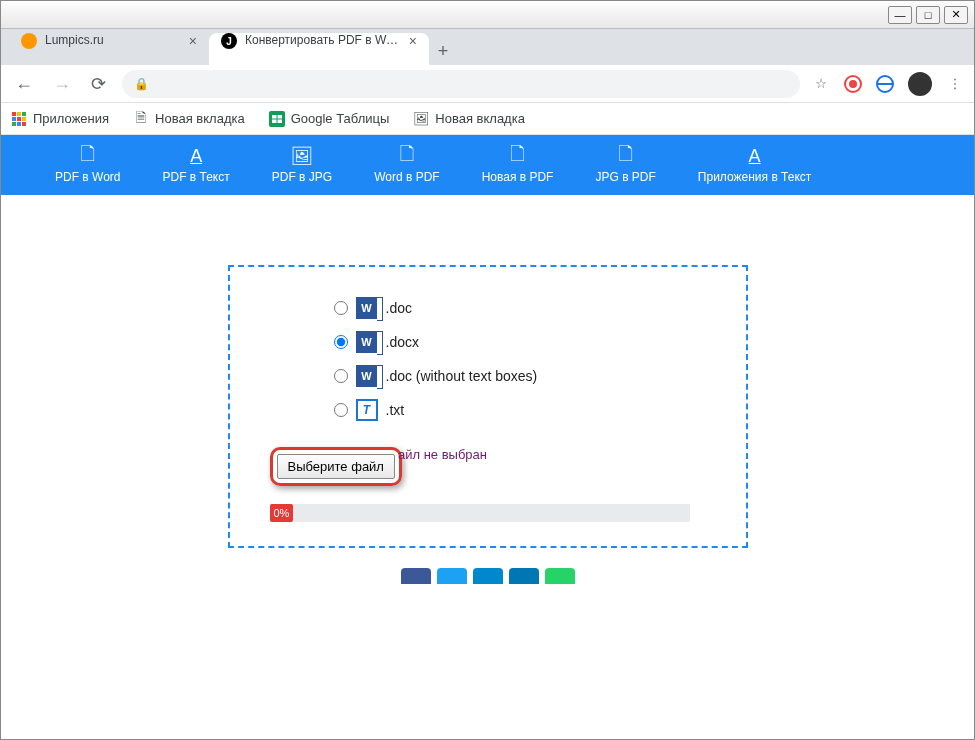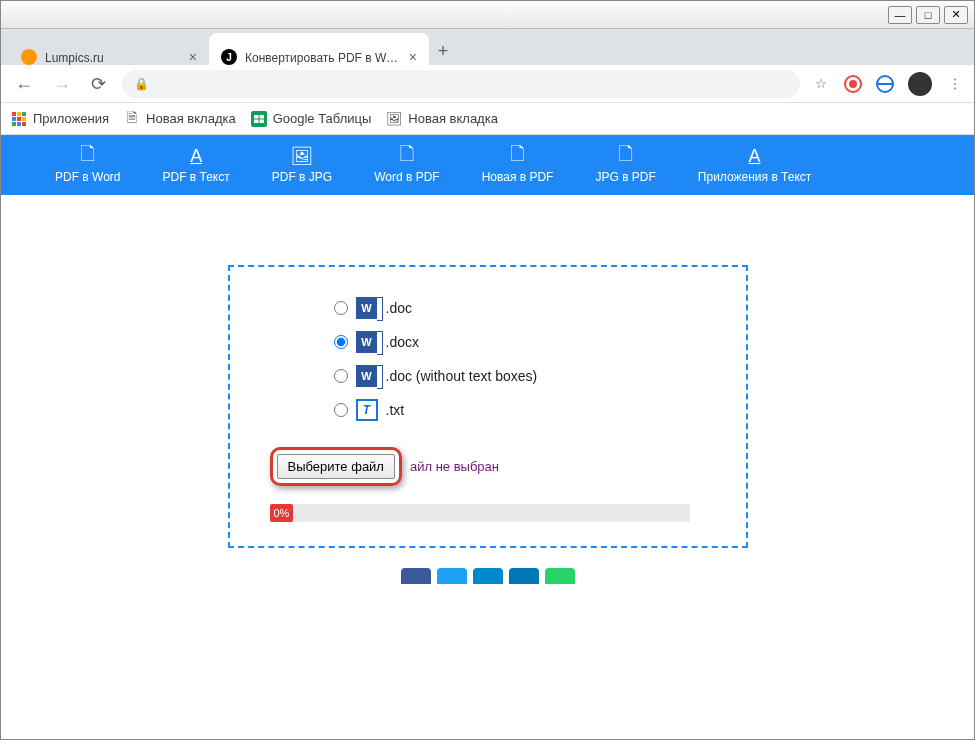--- a/index.html
+++ b/index.html
@@ -1,49 +1,49 @@
 <!DOCTYPE html>
 <html><head>
 <meta charset="utf-8">
 <style>
 *{box-sizing:border-box;margin:0;padding:0}
 body{font-family:Arial,sans-serif;font-size:13px;background:#fff;width:975px;height:740px;overflow:hidden;border:1px solid #888}
 .titlebar{height:28px;background:linear-gradient(#fdfdfd,#e8e8e8);border-bottom:1px solid #bbb;display:flex;align-items:center;justify-content:flex-end;padding:0 6px;gap:4px}
 .winbtn{width:24px;height:18px;border:1px solid #888;background:#f4f4f4;border-radius:2px;display:flex;align-items:center;justify-content:center;font-size:11px;cursor:pointer}
 .tabstrip{height:36px;background:#dee1e6;display:flex;align-items:flex-end;padding:0 8px}
-.tab{height:32px;background:#dee1e6;border-radius:8px 8px 0 0;display:flex;align-items:flex-end;padding:0 12px;min-width:200px;max-width:220px;color:#3c4043;font-size:12px;gap:8px;cursor:pointer}
+.tab{height:32px;background:#dee1e6;border-radius:8px 8px 0 0;display:flex;align-items:flex-start;padding:0 12px;min-width:200px;max-width:220px;color:#3c4043;font-size:12px;gap:8px;cursor:pointer}
 .tab.active{background:#fff}
 .tab .favicon{width:16px;height:16px;border-radius:50%;flex-shrink:0}
 .tab .title{flex:1;white-space:nowrap;overflow:hidden;text-overflow:ellipsis}
 .tab .close{color:#5f6368;font-size:14px}
 .newtab{width:28px;height:28px;display:flex;align-items:center;justify-content:center;color:#5f6368;font-size:18px;cursor:pointer}
 .addrbar{height:38px;background:#fff;display:flex;align-items:center;padding:0 10px;gap:12px;border-bottom:1px solid #e0e0e0}
 .navbtn{color:#5f6368;font-size:18px;cursor:pointer;padding:4px}
 .navbtn.disabled{color:#bdbdbd}
 .omnibox{flex:1;height:28px;background:#f1f3f4;border-radius:14px;display:flex;align-items:center;padding:0 12px;gap:8px;font-size:14px;color:#202124}
 .omnibox .lock{color:#5f6368;font-size:12px}
 .addrright{display:flex;align-items:center;gap:14px}
 .addricon{width:18px;height:18px;display:flex;align-items:center;justify-content:center;color:#5f6368;cursor:pointer}
 .avatar{width:24px;height:24px;border-radius:50%;background:#333}
-.bookbar{height:32px;background:#fff;display:flex;align-items:center;padding:0 10px;gap:15px;border-bottom:1px solid #e0e0e0;font-size:13px;color:#3c4043}
+.bookbar{height:32px;background:#fff;display:flex;align-items:center;padding:0 10px;gap:24px;border-bottom:1px solid #e0e0e0;font-size:13px;color:#3c4043}
 .bookitem{display:flex;align-items:center;gap:6px;cursor:pointer}
 .bookicon{width:16px;height:16px;display:flex;align-items:center;justify-content:center}
 .content{height:calc(740px - 28px - 36px - 38px - 32px);overflow:hidden;background:#fff;position:relative}
 .bluebar{background:#1e88f7;height:60px;display:flex;align-items:center;justify-content:flex-start;padding:0 40px;gap:14px}
 .menuitem{color:#fff;display:flex;flex-direction:column;align-items:center;gap:4px;font-size:12px;padding:4px 14px;cursor:pointer;white-space:nowrap}
 .menuitem .micon{font-size:18px;height:20px;display:flex;align-items:center}
 .subtitle{text-align:center;color:#424242;font-size:15px;margin-top:24px;line-height:1.5}
 .dropzone{width:520px;margin:70px auto 0;border:2px dashed #1e88f7;padding:30px 30px 24px}
 .radios{margin-left:74px}
 .radio-row{display:flex;align-items:center;gap:8px;margin-bottom:12px;font-size:14px;color:#222}
 .radio-row input{width:14px;height:14px}
 .wicon{width:22px;height:22px;background:#2b579a;color:#fff;display:flex;align-items:center;justify-content:center;font-size:11px;font-weight:bold;position:relative}
 .wicon::after{content:"";position:absolute;right:-5px;top:0;width:5px;height:22px;background:#fff;border:1px solid #2b579a;border-left:none}
 .ticon{width:22px;height:22px;border:2px solid #1976d2;color:#1976d2;display:flex;align-items:center;justify-content:center;font-size:12px;font-style:italic;font-weight:bold}
-.filerow{margin:26px 0 0 10px;display:flex;align-items:center;gap:12px;position:relative}
+.filerow{margin:26px 0 0 10px;display:flex;gap:0;position:relative}
 .filebtn-wrap{border:3px solid #d83a2f;border-radius:10px;padding:4px;display:inline-block;box-shadow:2px 3px 6px rgba(0,0,0,0.35)}
 .filebtn{background:linear-gradient(#fdfdfd,#e8e8e8);border:1px solid #888;padding:4px 10px;font-size:13px;cursor:pointer;border-radius:2px}
 .filestatus{font-size:13px;color:#701a75;margin-left:-4px}
 .progress{margin:18px 0 0 10px;height:18px;background:#e9eaec;width:420px;position:relative}
 .progbadge{position:absolute;left:0;top:0;height:18px;background:#e53935;color:#fff;font-size:11px;padding:0 4px;display:flex;align-items:center;border-radius:2px}
 .socials{display:flex;justify-content:center;gap:6px;margin-top:20px}
 .soc{width:30px;height:16px;border-radius:4px 4px 0 0}
 .opera-icon{width:18px;height:18px;border-radius:50%;border:2px solid #e44;position:relative}
 .opera-icon::before{content:"";position:absolute;inset:3px;border-radius:50%;background:#e44}
 .globe-icon{width:18px;height:18px;border-radius:50%;border:2px solid #1a73e8;position:relative}

